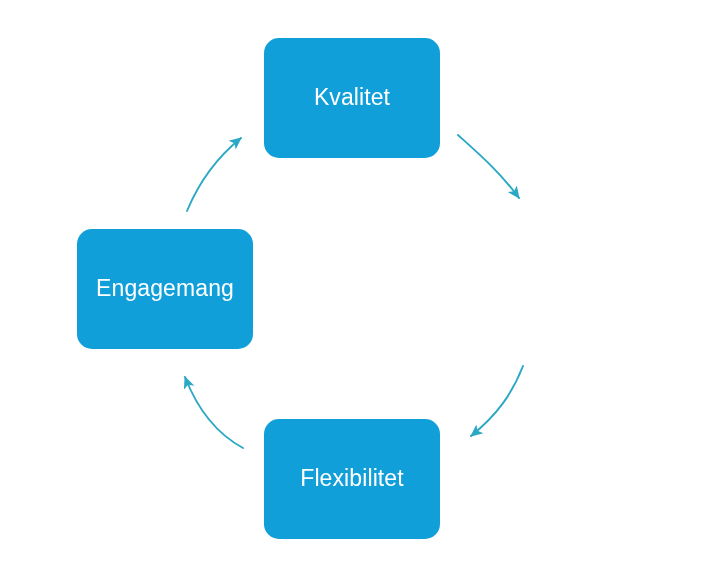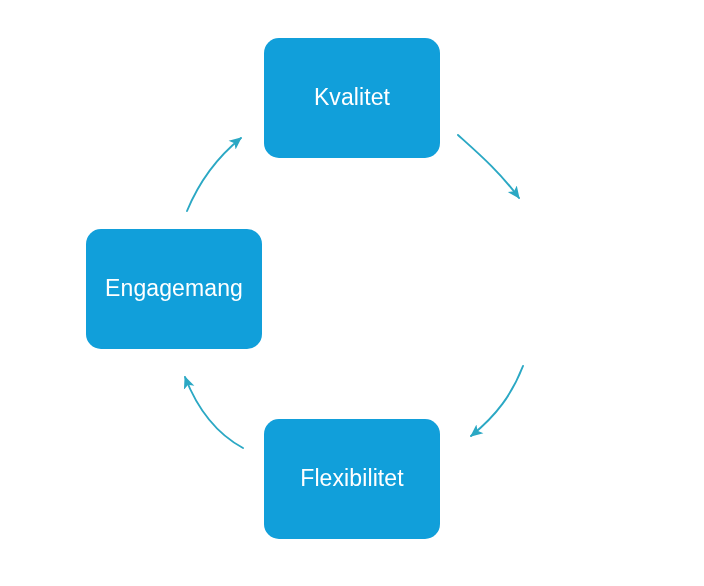--- a/index.html
+++ b/index.html
@@ -42,21 +42,21 @@
     font-size: 23px;
     font-weight: 400;
     line-height: 1.2;
     letter-spacing: 0.1px;
     text-align: center;
     white-space: nowrap;
   }
   #node-kvalitet    { left: 264px; top: 38px;  }
   #node-palitlighet { left: 456px; top: 229px; }
   #node-flexibilitet{ left: 264px; top: 419px; align-items: center; }
-  #node-engagemang  { left: 86px;  top: 229px; }
+  #node-engagemang  { left: 77px;  top: 229px; }
 </style>
 </head>
 <body>
 
 <div id="canvas">
 
   <svg class="arrow-layer" viewBox="0 0 704 586" width="704" height="586" xmlns="http://www.w3.org/2000/svg">
     <defs>
       <marker id="ah" viewBox="0 0 10 10" refX="8.6" refY="5" markerWidth="7" markerHeight="7" orient="auto-start-reverse">
         <path d="M 0 0.8 L 9.4 5 L 0 9.2 L 2.3 5 Z" fill="#2BA8C4"></path>

